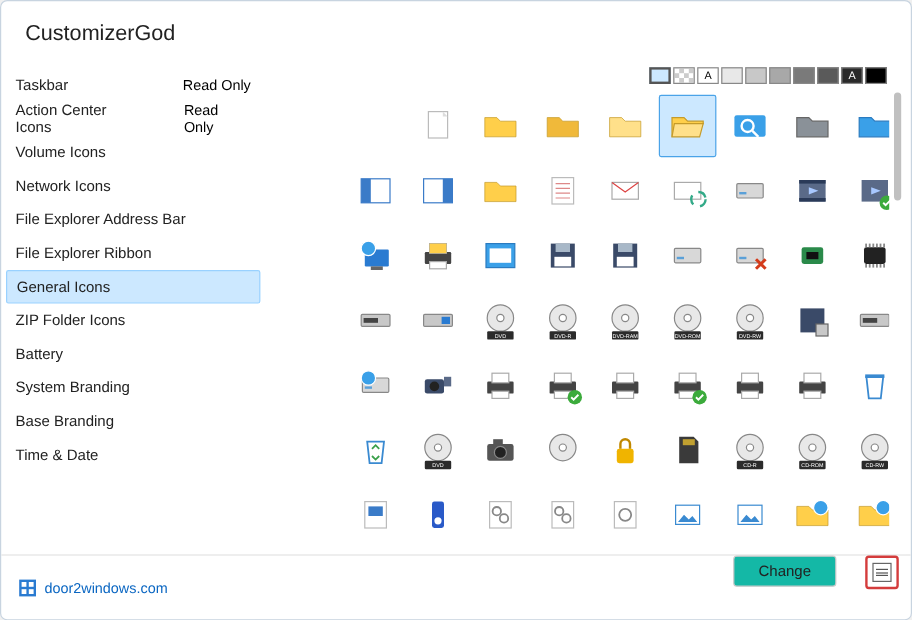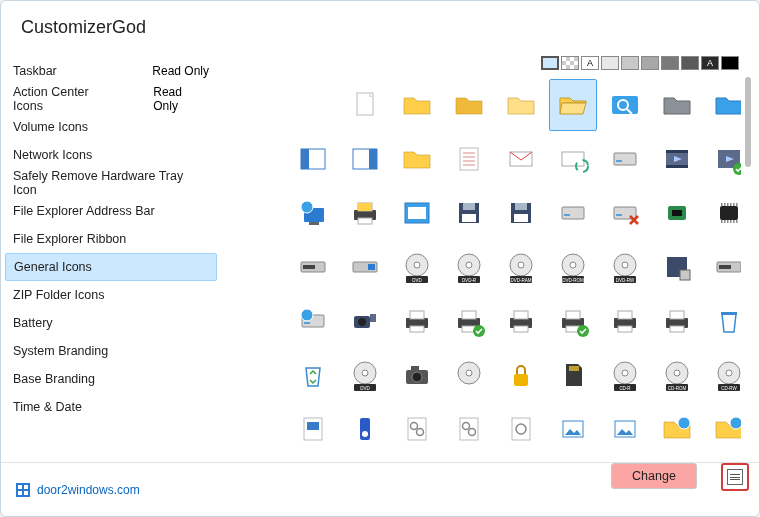--- a/index.html
+++ b/index.html
@@ -19,21 +19,21 @@
 .grid { display: grid; grid-template-columns: repeat(10, 48px); grid-auto-rows: 52px; gap: 2px 4px; padding: 8px 12px 8px 16px; align-content: start; }
 .cell { width: 48px; height: 52px; display: flex; align-items: center; justify-content: center; cursor: pointer; position: relative; border-radius: 2px; }
 .cell.selected { background: #cce8ff; border: 1px solid #4aa3e8; }
 .cell svg { width: 34px; height: 34px; }
 .vsbar { position: absolute; right: 4px; top: 0; bottom: 0; width: 14px; background: #fff; }
 .vsbar .thumb { position: absolute; top: 6px; left: 4px; width: 6px; height: 90px; background: #c0c0c0; border-radius: 3px; }
 .footer { height: 54px; border-top: 1px solid #e3e3e3; display: flex; padding: 0 10px 0 14px; gap: 20px; }
 .brand { display: flex; align-items: center; gap: 6px; font-size: 12px; color: #0a66c2; cursor: pointer; }
 .brand svg { width: 16px; height: 16px; }
 .footer .spacer { flex: 1; }
-.btn { min-width: 86px; height: 26px; background: #fca5a5; border: 1px solid #c9c9c9; border-radius: 3px; font-size: 12.5px; color: #222; cursor: pointer; }
+.btn { min-width: 86px; height: 26px; background: #14b8a6; border: 1px solid #c9c9c9; border-radius: 3px; font-size: 12.5px; color: #222; cursor: pointer; }
 .menubox { width: 28px; height: 28px; border: 2px solid #d43c3c; border-radius: 3px; display: flex; align-items: center; justify-content: center; cursor: pointer; margin-left: 4px; }
 .menubox-inner { width: 16px; height: 16px; border: 1px solid #666; display: flex; flex-direction: column; justify-content: space-evenly; padding: 2px 2px; }
 .menubox-inner span { height: 1px; background: #555; }
 </style>
 </head>
 <body>
 
 <div class="window">
   <div class="titlebar">
     <span>CustomizerGod</span>
@@ -46,23 +46,20 @@
         </div>
         <div class="side-item">
           <span>Action Center Icons</span>
           <span class="side-note">Read Only</span>
         </div>
         <div class="side-item">
           <span>Volume Icons</span>
         </div>
         <div class="side-item">
           <span>Network Icons</span>
-        </div>
-        <div class="side-item">
-          <span>Safely Remove Hardware Tray Icon</span>
         </div>
         <div class="side-item">
           <span>File Explorer Address Bar</span>
         </div>
         <div class="side-item">
           <span>File Explorer Ribbon</span>
         </div>
         <div class="side-item selected">
           <span>General Icons</span>
         </div>

